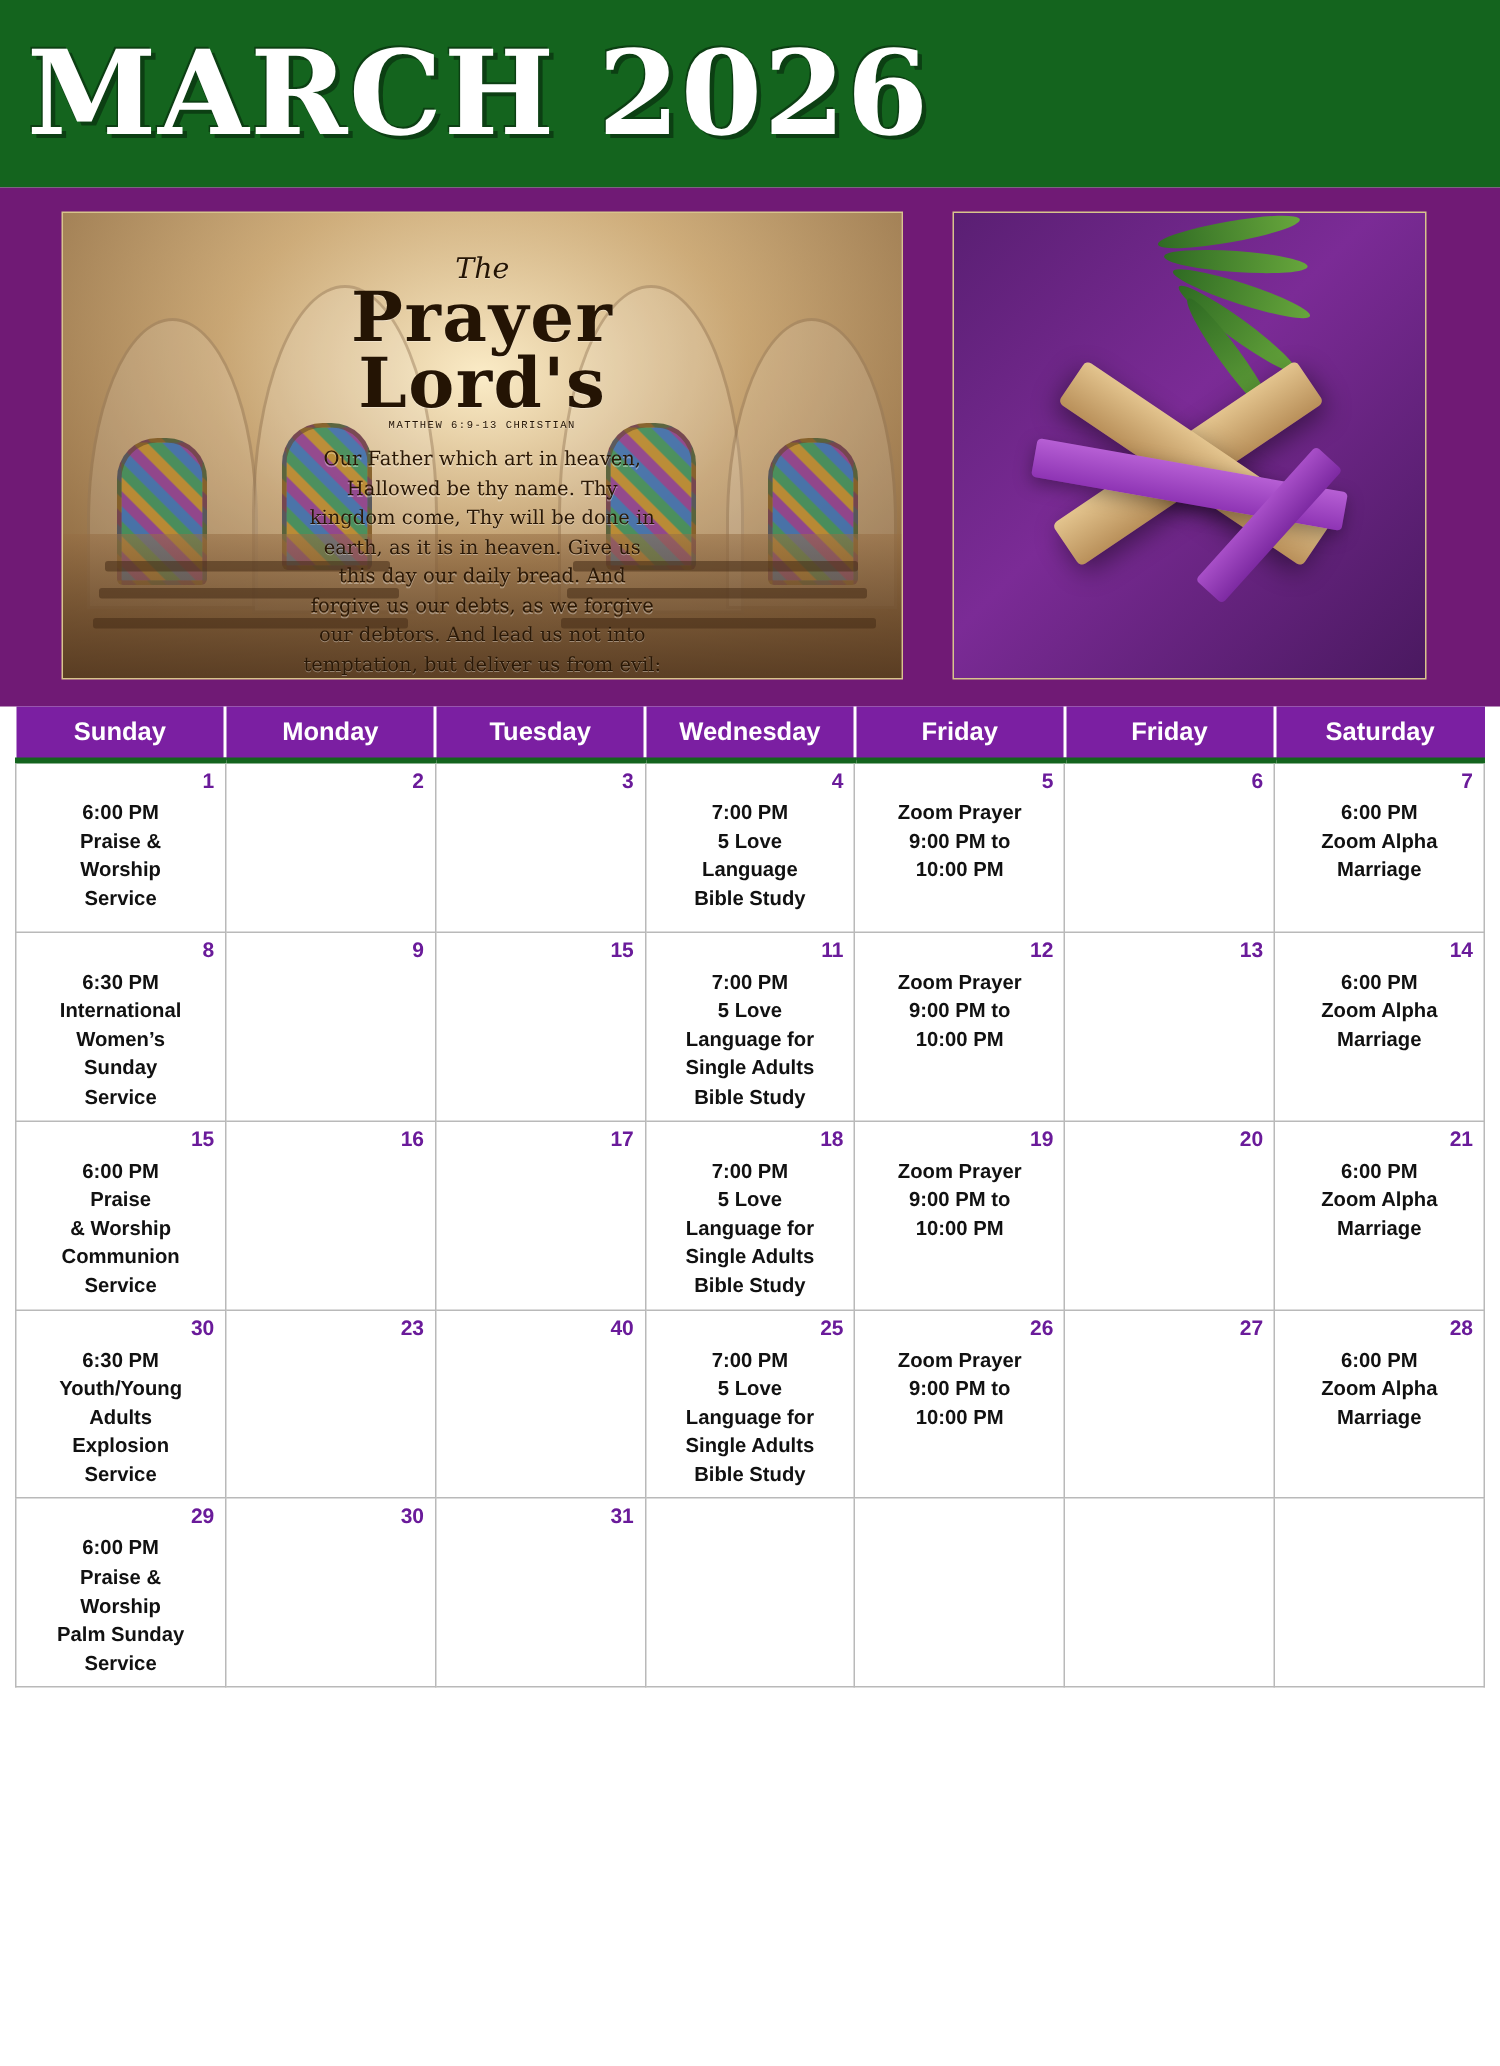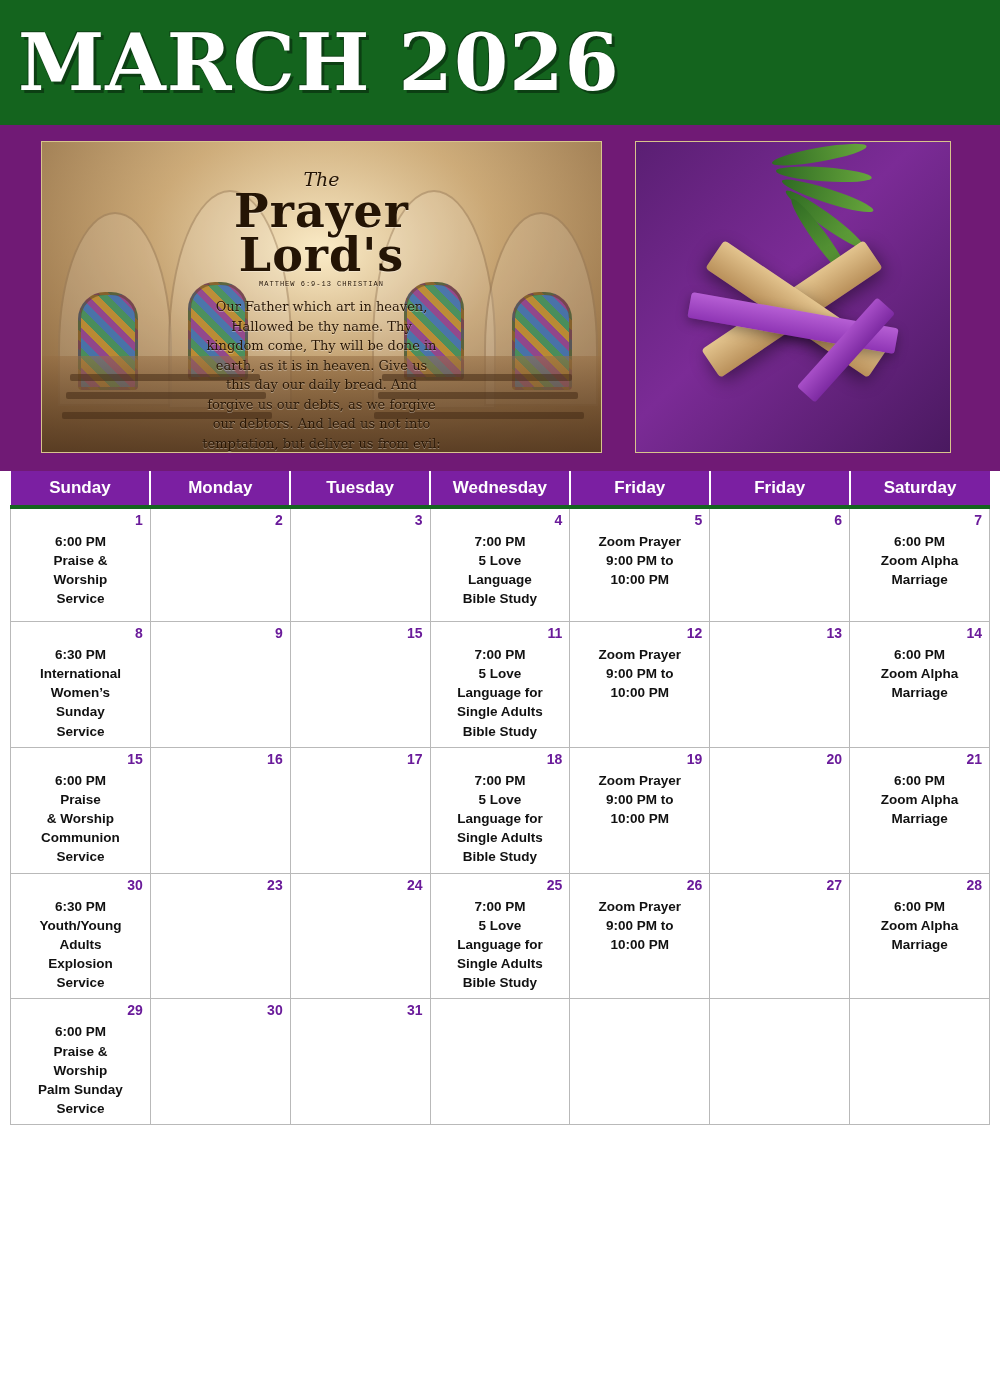--- a/index.html
+++ b/index.html
@@ -448,21 +448,21 @@
 Youth/Young
 Adults
 Explosion
 Service</div>
           </td>
           <td class="daycell">
             <div class="daynum">23</div>
             <div class="event"></div>
           </td>
           <td class="daycell">
-            <div class="daynum">24</div>
+            <div class="daynum">40</div>
             <div class="event"></div>
           </td>
           <td class="daycell">
             <div class="daynum">25</div>
             <div class="event">7:00 PM
 5 Love
 Language for
 Single Adults
 Bible Study</div>
           </td>

